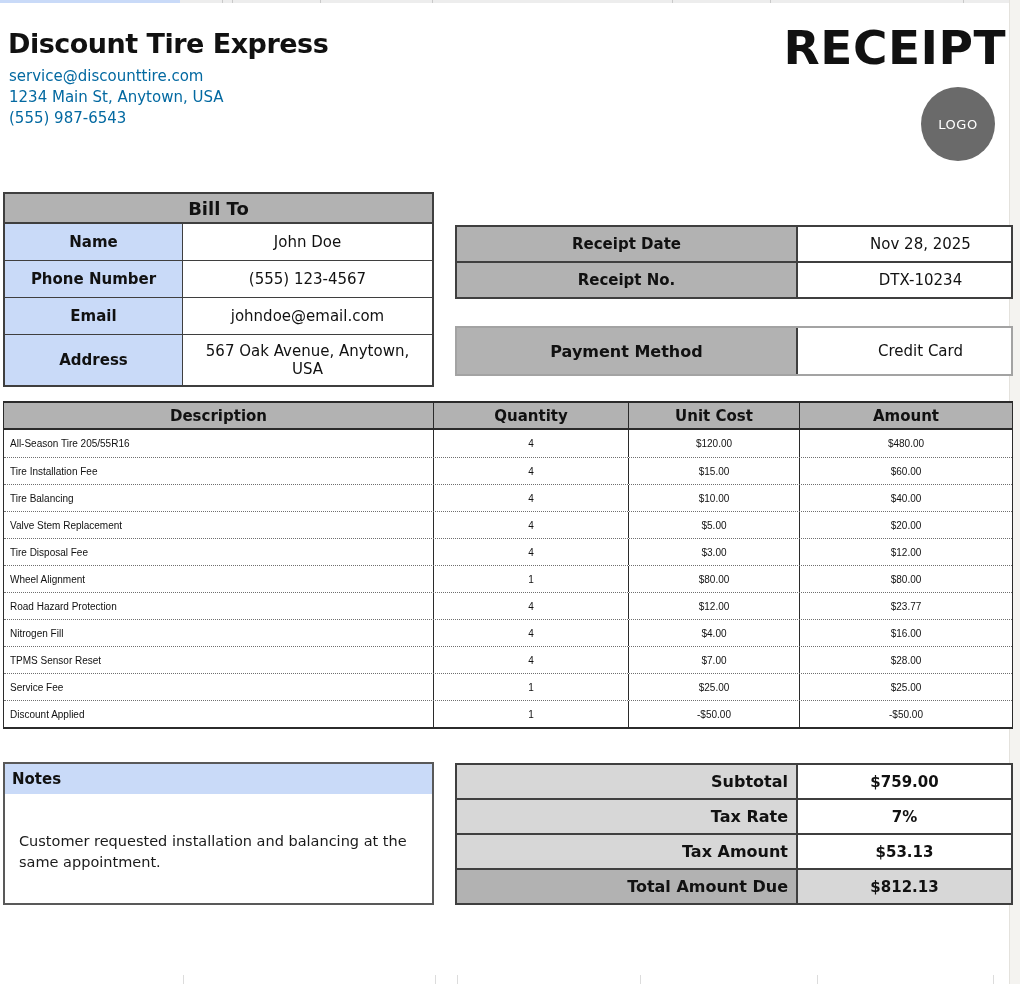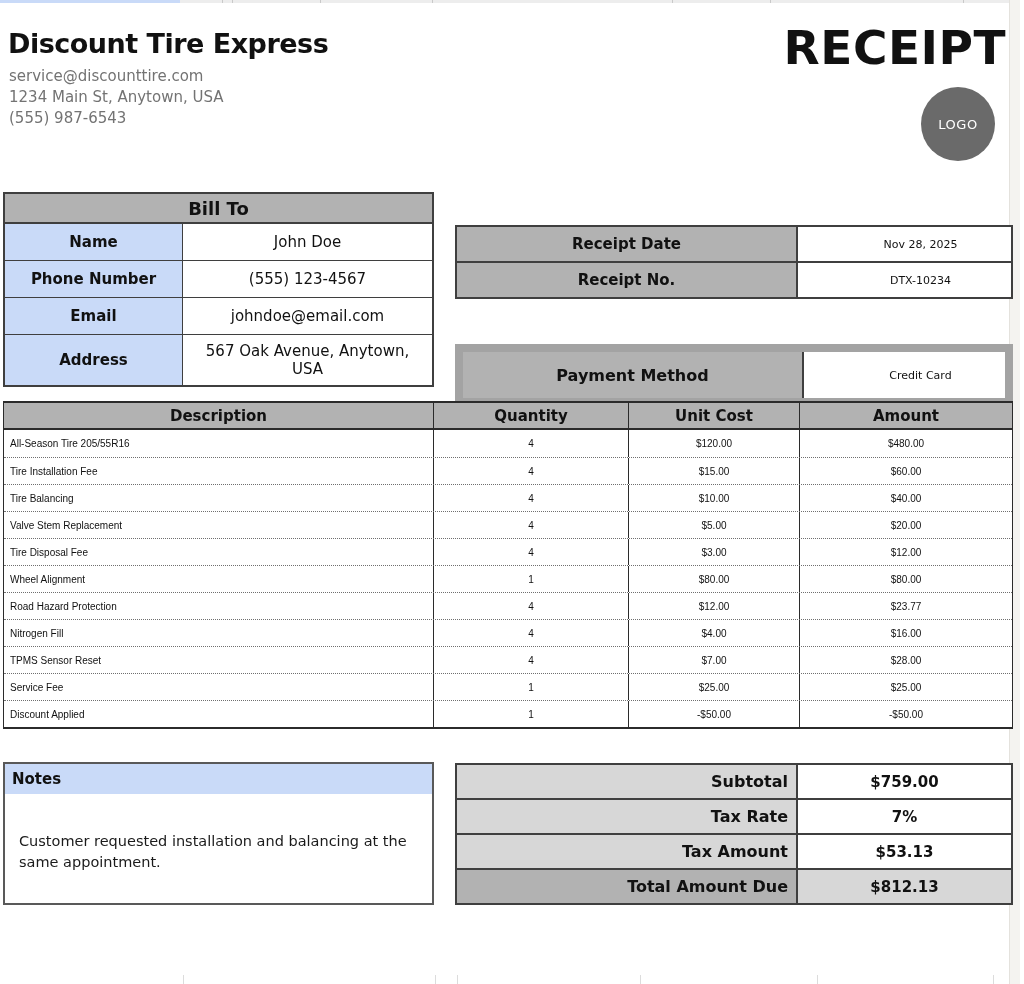--- a/index.html
+++ b/index.html
@@ -11,21 +11,21 @@
 
   
   .top-strip { position:absolute; left:0; top:0; width:1013px; height:3px; background:#ededed; }
   .top-strip .blue-seg { position:absolute; left:0; top:0; width:180px; height:3px; background:#c9daf8; }
   .top-strip .tick { position:absolute; top:0; width:1px; height:3px; background:#c9c9c9; }
   .right-strip { position:absolute; top:0; right:0; width:11px; height:984px; background:#f4f3f0; border-left:1px solid #e4e2dd; }
   .bline { position:absolute; top:975px; width:1px; height:9px; background:#dcdcdc; }
 
   
   .company-name { position:absolute; left:8px; top:28px; font-size:27px; font-weight:bold; letter-spacing:-0.5px; }
-  .contact { position:absolute; left:9px; top:66px; font-size:15px; line-height:21px; color:#737373; }
+  .contact { position:absolute; left:9px; top:66px; font-size:15px; line-height:21px; color:#0369a1; }
   .receipt-title { position:absolute; top:20px; right:14px; font-size:47px; font-weight:bold; letter-spacing:0.5px;text-align:right; }
   .logo-circle {
     position:absolute; left:921px; top:87px; width:74px; height:74px; border-radius:50%;
     background:#6a6a6a; color:#ffffff; display:flex; align-items:center; justify-content:center;
     font-size:13px; letter-spacing:0.6px;
   }
 
   
   .billto { position:absolute; left:3px; top:192px; width:431px; border:2px solid #3f3f3f; background:#fff; }
   .billto-header {
@@ -37,22 +37,22 @@
   .brow.tall { height:51px; }
   .blabel { background:#c9daf8; border-right:1px solid #3f3f3f; display:flex; align-items:center; justify-content:center; font-weight:bold; font-size:15px; }
   .bvalue { display:flex; align-items:center; justify-content:center; font-size:15px; text-align:center; }
   .bvalue span { max-width:222px; }
 
   
   .rinfo { position:absolute; left:455px; top:225px; width:558px; border:2px solid #3f3f3f; background:#fff; }
   .rrow { display:grid; grid-template-columns:341px 1fr; height:36px; border-top:2px solid #3f3f3f; }
   .rrow.first { border-top:none; height:34px; }
   .rlabel { background:#b2b2b2; border-right:2px solid #3f3f3f; display:flex; align-items:center; justify-content:center; font-weight:bold; font-size:15px; }
-  .rvalue { display:flex; align-items:center; justify-content:center; font-size:11px;padding-left:32px; }
-  .payment { position:absolute; left:455px; top:344px; width:558px; border:8px solid #a3a3a3; background:#fff; }
+  .rvalue { display:flex; align-items:center; justify-content:center; font-size:15px;padding-left:32px; }
+  .payment { position:absolute; left:455px; top:326px; width:558px; border:2px solid #a3a3a3; background:#fff; }
   .payment .rrow { border-top:none; height:46px; }
   .payment .rlabel { font-size:16px; }
 
   
   .items { position:absolute; left:3px; top:401px; width:1010px; border:2px solid #2b2b2b; border-left-width:1px; border-right-width:1px; background:#fff; }
   .ihead { display:grid; grid-template-columns:429px 195px 171px 1fr; height:27px; background:#b2b2b2; border-bottom:2px solid #2b2b2b; }
   .ih { display:flex; align-items:center; justify-content:center; font-weight:bold; font-size:15px; border-left:1px solid #2b2b2b; }
   .ih:first-child { border-left:none; }
   .irow { display:grid; grid-template-columns:429px 195px 171px 1fr; height:27px; border-top:1px dotted #6f6f6f; font-family:"Liberation Sans", sans-serif; font-size:10px; }
   .irow.first { border-top:none; }

